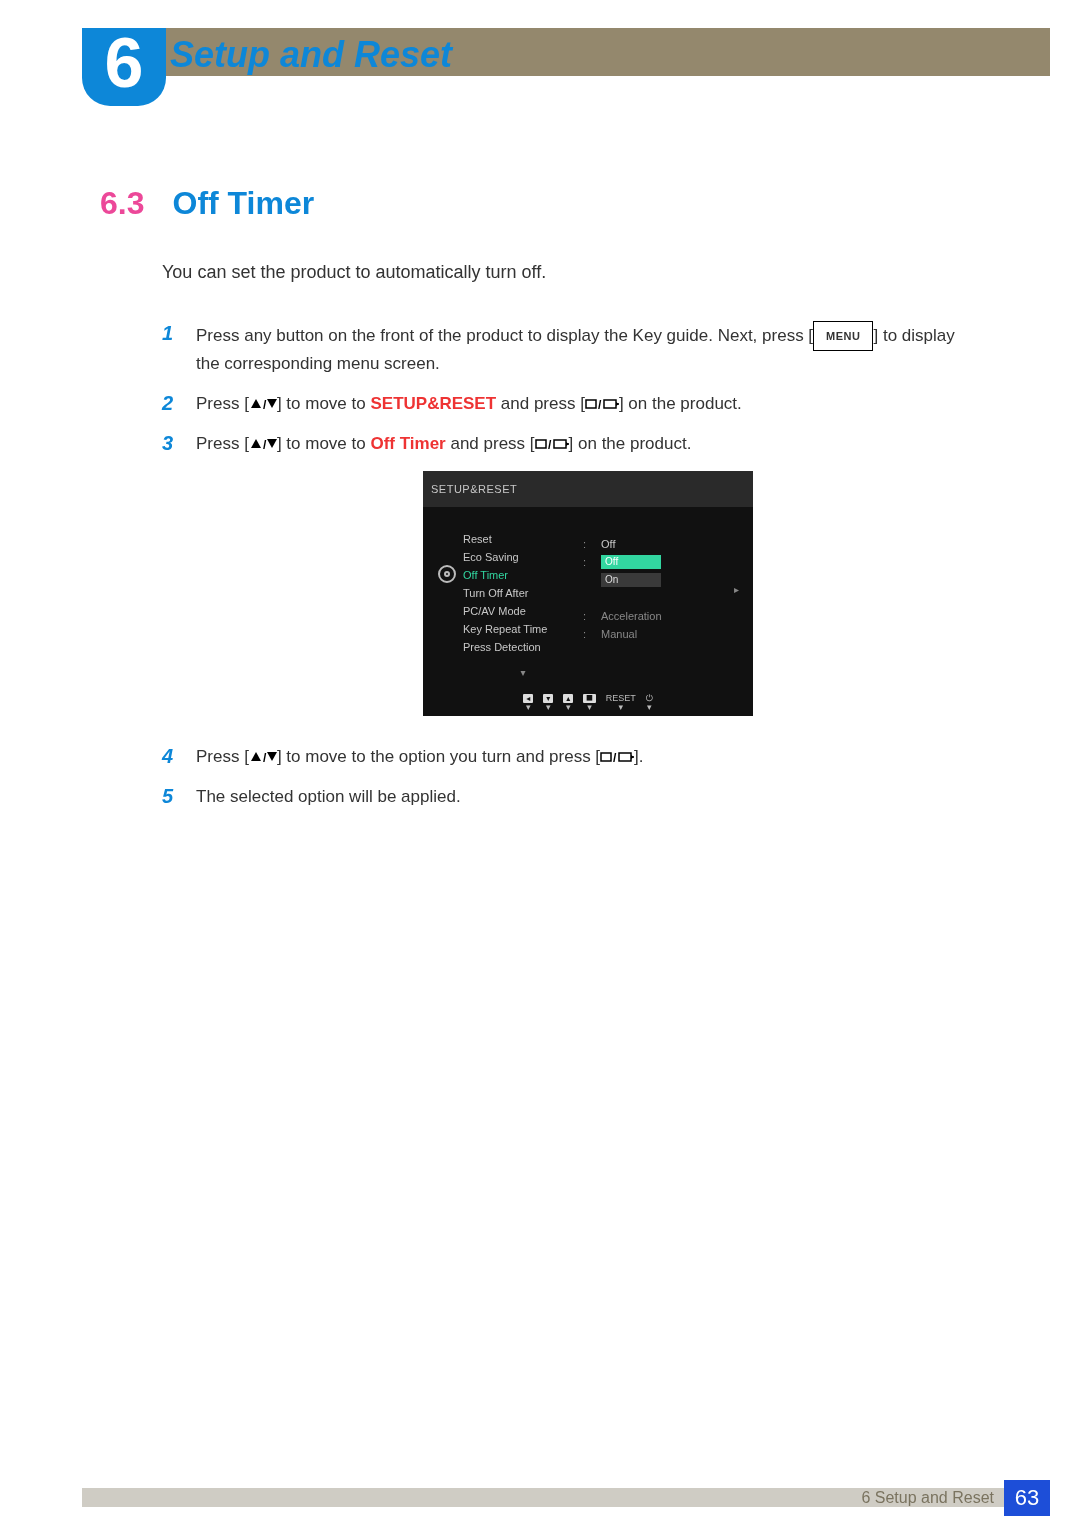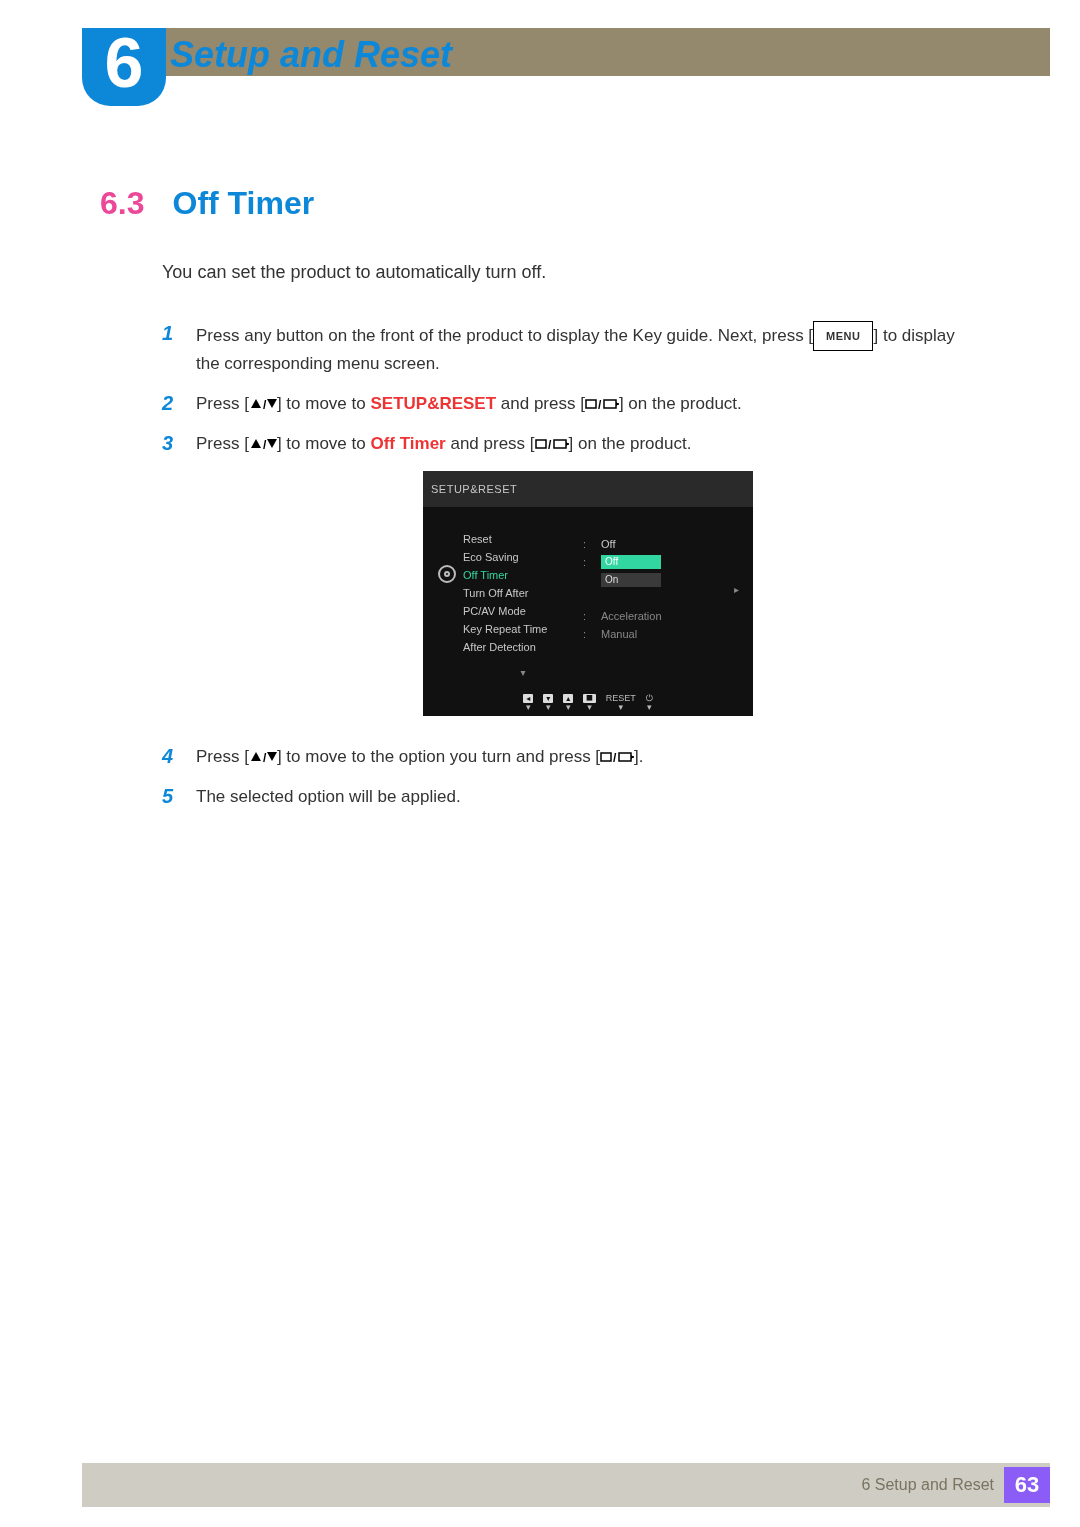--- a/index.html
+++ b/index.html
@@ -89,25 +89,25 @@
   .osd-footer { position:absolute; bottom:4px; left:0; right:0; display:flex; gap:10px; justify-content:center; font-size:9px; color:#bbb; }
   .osd-foot-item { display:flex; flex-direction:column; align-items:center; line-height:9px;}
   .osd-foot-glyph{background:#ddd;color:#111;padding:0 3px;border-radius:1px;font-size:8px;}
 
   ul.opts { list-style:none; margin: 14px 0 10px 28px; }
   ul.opts li { font-size:17px; color:#333; margin-bottom:12px; line-height:24px; }
   ul.opts li::before { content:"• "; color:#0d87d8; font-weight:bold;}
 
   
   .page-footer {
-    position:absolute; left:82px; right:30px; bottom:20px; height:44px;
+    position:absolute; left:82px; right:30px; bottom:20px; height:19px;
     background:#cfccc4; display:flex; align-items:center; justify-content:flex-end;
   }
   .footer-chapter { color:#7a735f; font-size:16px; margin-right:10px; }
-  .footer-pagenum { background:#8b5cf6; color:#fff; font-size:22px; font-weight:bold; width:46px; height:36px; display:flex;align-items:center;justify-content:center;}
+  .footer-pagenum { background:#1d4ed8; color:#fff; font-size:22px; font-weight:normal; width:46px; height:36px; display:flex;align-items:center;justify-content:center;}
 </style>
 </head>
 <body>
 
 <div class="top-bar"></div>
 <div class="chapter-badge">6</div>
 <div class="chapter-title">Setup and Reset</div>
 
 <div class="content">
 
@@ -167,21 +167,21 @@
                 <div class="osd-gear"></div>
               </div>
             <div class="osd-cols">
               <div class="osd-c1">
                 <div class="osd-row">Reset</div>
                 <div class="osd-row">Eco Saving</div>
                 <div class="osd-row osd-hl">Off Timer</div>
                 <div class="osd-row">Turn Off After</div>
                 <div class="osd-row">PC/AV Mode</div>
                 <div class="osd-row">Key Repeat Time</div>
-                <div class="osd-row">After Detection</div>
+                <div class="osd-row">Press Detection</div>
                 <div class="osd-caret-down">▾</div>
               </div>
               <div class="osd-c2">
                 <div class="osd-row"></div>
                   <div class="osd-row">:</div>
                   <div class="osd-row">:</div>
                   <div class="osd-row"></div>
                   <div class="osd-row"></div>
                   <div class="osd-row">:</div>
                   <div class="osd-row">:</div>

